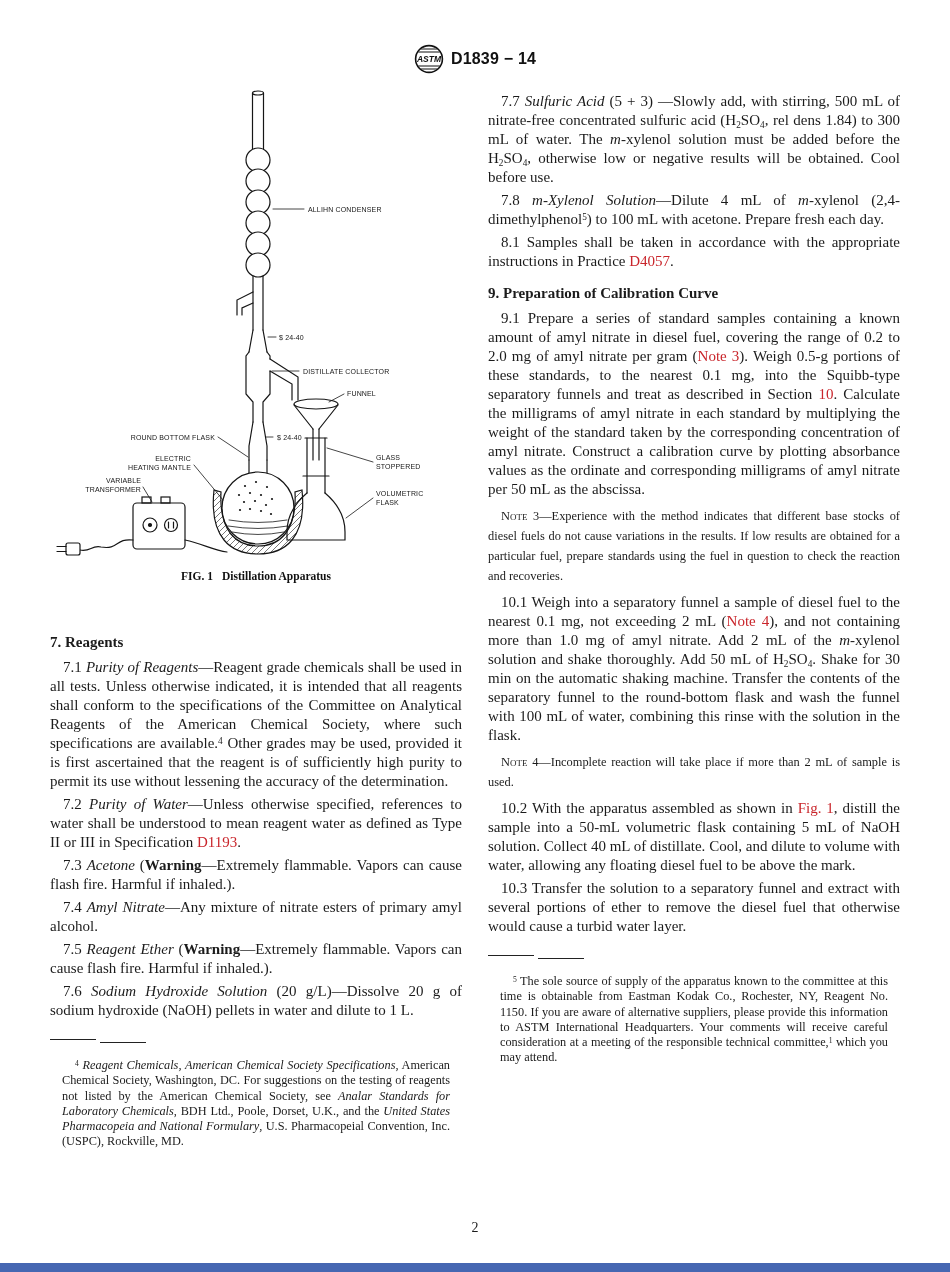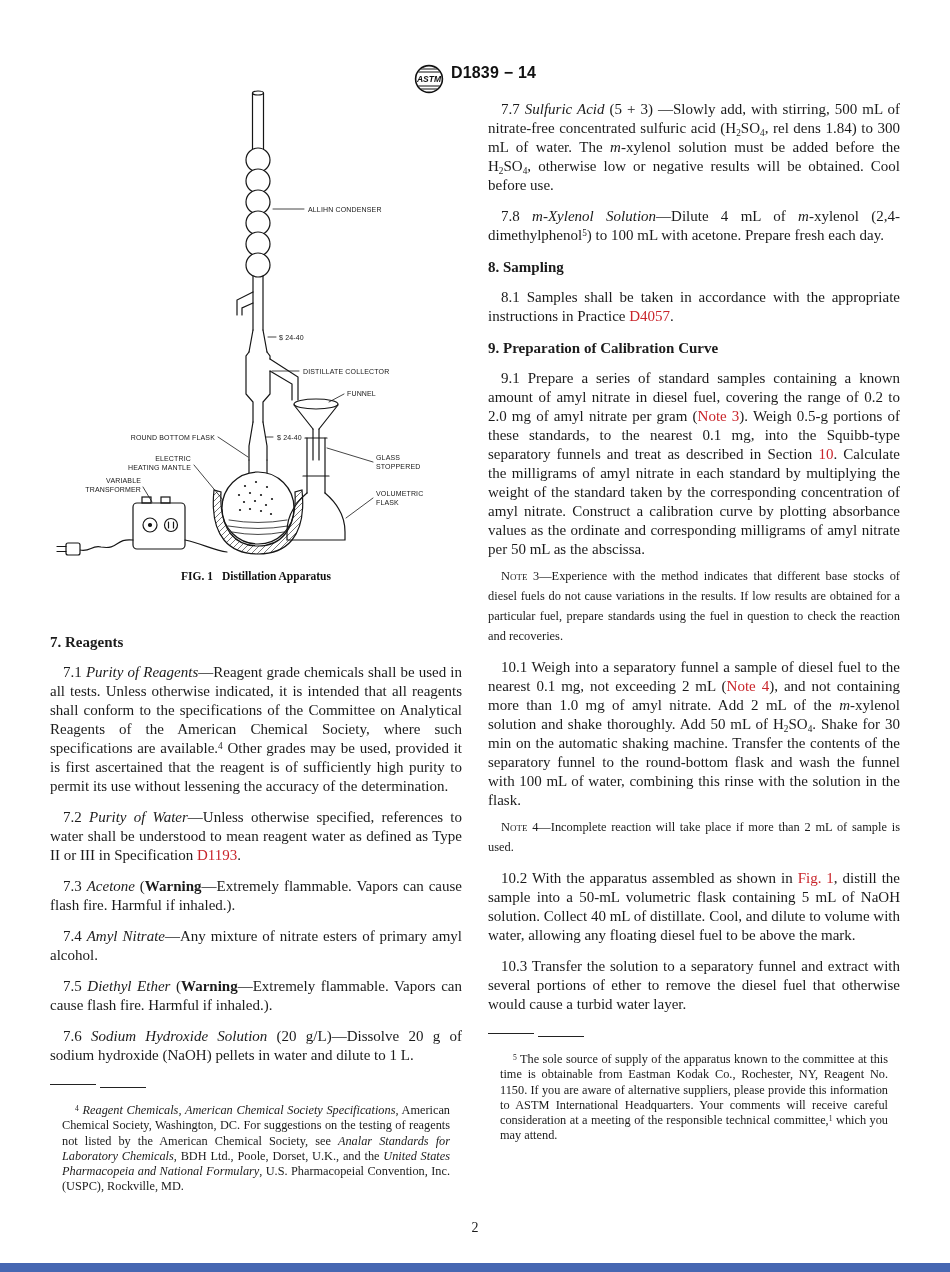--- a/index.html
+++ b/index.html
@@ -1,36 +1,36 @@
 <!DOCTYPE html>
 <html style="--paper: #ffffff; --link: #c9252b; --bottom_bar: #4667b2;"><head>
 <meta charset="utf-8">
 <style>
   * { box-sizing: border-box; }
   html, body { margin: 0; padding: 0; }
   body { width: 950px; height: 1272px; background: #e8e8e8; }
   .page { position: relative; width: 950px; height: 1272px; background: var(--paper, #fff);
           font-family: "Liberation Serif", serif; color: #1b1b1b; overflow: hidden; }
 
-  .doc-header { position: absolute; top: 64px; left: 0; width: 100%;
-                display: flex; align-items: flex-start; justify-content: center; gap: 7px; }
+  .doc-header { position: absolute; top: 44px; left: 0; width: 100%;
+                display: flex; align-items: center; justify-content: center; gap: 7px; }
   .doc-number { font-family: "Liberation Sans", sans-serif; font-weight: 700; font-size: 16px; letter-spacing: .2px; color:#111; }
 
   .columns { position: absolute; top: 88px; left: 50px; width: 850px; display: flex; gap: 26px; }
   .col { width: 412px; }
 
   .figure { margin: 0 0 52px 0; }
   .apparatus { display: block; margin: 0 auto; }
   .apparatus text { font-family: "Liberation Sans", sans-serif; font-size: 7px; fill: #161616; letter-spacing: .15px; }
   .fig-caption { text-align: center; font-family: Liberation Serif, serif; font-weight: 700;
                  font-size: 11.5px; margin-top: 2px; color: #111; }
   .fig-num { margin-right: 9px; }
 
   .sec-head { font-size: 15px; font-weight: 700; margin: 14px 0 7px; }
-  p.body { font-size: 15px; line-height: 19px; margin: 12px 0 4px; text-indent: 13px; text-align: justify; }
+  p.body { font-size: 15px; line-height: 19px; margin: 4px 0 4px; text-indent: 13px; text-align: justify; }
   p.note { font-size: 12.4px; line-height: 20px; margin: 7px 0; text-indent: 13px; text-align: justify; }
 
   .fn-rule { position: relative; height: 8px; margin: 18px 0 8px; }
   .fn-rule i { position: absolute; border-top: 1.4px solid #222; width: 46px; height: 0; display:block; }
   .fn-rule i:first-child { left: 0; top: 1px; }
   .fn-rule i:last-child { left: 50px; top: 4px; }
   p.footnote { font-size: 12.3px; line-height: 15.3px; margin: 12px; text-indent: 13px; text-align: justify; }
 
   .i { font-style: italic; }
   .b { font-weight: 700; }
@@ -198,33 +198,32 @@
         <figcaption class="fig-caption">
           <span class="fig-num">FIG. 1</span><span>Distillation Apparatus</span>
         </figcaption>
       </figure>
 
       <h2 class="sec-head">7. Reagents</h2>
       <p class="body">7.1 <span class="i">Purity of Reagents</span>—Reagent grade chemicals shall be used in all tests. Unless otherwise indicated, it is intended that all reagents shall conform to the specifications of the Committee on Analytical Reagents of the American Chemical Society, where such specifications are available.<span class="sup">4</span> Other grades may be used, provided it is first ascertained that the reagent is of sufficiently high purity to permit its use without lessening the accuracy of the determination.</p>
       <p class="body">7.2 <span class="i">Purity of Water</span>—Unless otherwise specified, references to water shall be understood to mean reagent water as defined as Type II or III in Specification <span class="link">D1193</span>.</p>
       <p class="body">7.3 <span class="i">Acetone</span> (<span class="b">Warning</span>—Extremely flammable. Vapors can cause flash fire. Harmful if inhaled.).</p>
       <p class="body">7.4 <span class="i">Amyl Nitrate</span>—Any mixture of nitrate esters of primary amyl alcohol.</p>
-      <p class="body">7.5 <span class="i">Diethyl Ether</span> (<span class="b">Warning</span>—Extremely flammable. Vapors can cause flash fire. Harmful if inhaled.).</p>
+      <p class="body">7.5 <span class="i">Reagent Ether</span> (<span class="b">Warning</span>—Extremely flammable. Vapors can cause flash fire. Harmful if inhaled.).</p>
       <p class="body">7.6 <span class="i">Sodium Hydroxide Solution</span> (20 g/L)—Dissolve 20 g of sodium hydroxide (NaOH) pellets in water and dilute to 1 L.</p>
       <div class="fn-rule">
           <i></i>
           <i></i>
         </div>
       <p class="footnote"><span class="sup">4</span> <span class="i">Reagent Chemicals, American Chemical Society Specifications</span>, American Chemical Society, Washington, DC. For suggestions on the testing of reagents not listed by the American Chemical Society, see <span class="i">Analar Standards for Laboratory Chemicals</span>, BDH Ltd., Poole, Dorset, U.K., and the <span class="i">United States Pharmacopeia and National Formulary</span>, U.S. Pharmacopeial Convention, Inc. (USPC), Rockville, MD.</p>
     </section>
 
     <section class="col">
       <p class="body">7.7 <span class="i">Sulfuric Acid</span> (5 + 3) —Slowly add, with stirring, 500 mL of nitrate-free concentrated sulfuric acid (H<span class="sub">2</span>SO<span class="sub">4</span>, rel dens 1.84) to 300 mL of water. The <span class="i">m</span>-xylenol solution must be added before the H<span class="sub">2</span>SO<span class="sub">4</span>, otherwise low or negative results will be obtained. Cool before use.</p>
       <p class="body">7.8 <span class="i">m-Xylenol Solution</span>—Dilute 4 mL of <span class="i">m</span>-xylenol (2,4-dimethylphenol<span class="sup">5</span>) to 100 mL with acetone. Prepare fresh each day.</p>
-      <h2 class="sec-head">8. Sampling</h2>
       <p class="body">8.1 Samples shall be taken in accordance with the appropriate instructions in Practice <span class="link">D4057</span>.</p>
       <h2 class="sec-head">9. Preparation of Calibration Curve</h2>
       <p class="body">9.1 Prepare a series of standard samples containing a known amount of amyl nitrate in diesel fuel, covering the range of 0.2 to 2.0 mg of amyl nitrate per gram (<span class="link">Note 3</span>). Weigh 0.5-g portions of these standards, to the nearest 0.1 mg, into the Squibb-type separatory funnels and treat as described in Section <span class="link">10</span>. Calculate the milligrams of amyl nitrate in each standard by multiplying the weight of the standard taken by the corresponding concentration of amyl nitrate. Construct a calibration curve by plotting absorbance values as the ordinate and corresponding milligrams of amyl nitrate per 50 mL as the abscissa.</p>
       <p class="note"><span class="sc">Note 3</span>—Experience with the method indicates that different base stocks of diesel fuels do not cause variations in the results. If low results are obtained for a particular fuel, prepare standards using the fuel in question to check the reaction and recoveries.</p>
       <p class="body">10.1 Weigh into a separatory funnel a sample of diesel fuel to the nearest 0.1 mg, not exceeding 2 mL (<span class="link">Note 4</span>), and not containing more than 1.0 mg of amyl nitrate. Add 2 mL of the <span class="i">m</span>-xylenol solution and shake thoroughly. Add 50 mL of H<span class="sub">2</span>SO<span class="sub">4</span>. Shake for 30 min on the automatic shaking machine. Transfer the contents of the separatory funnel to the round-bottom flask and wash the funnel with 100 mL of water, combining this rinse with the solution in the flask.</p>
       <p class="note"><span class="sc">Note 4</span>—Incomplete reaction will take place if more than 2 mL of sample is used.</p>
       <p class="body">10.2 With the apparatus assembled as shown in <span class="link">Fig. 1</span>, distill the sample into a 50-mL volumetric flask containing 5 mL of NaOH solution. Collect 40 mL of distillate. Cool, and dilute to volume with water, allowing any floating diesel fuel to be above the mark.</p>
       <p class="body">10.3 Transfer the solution to a separatory funnel and extract with several portions of ether to remove the diesel fuel that otherwise would cause a turbid water layer.</p>
       <div class="fn-rule">
           <i></i>

